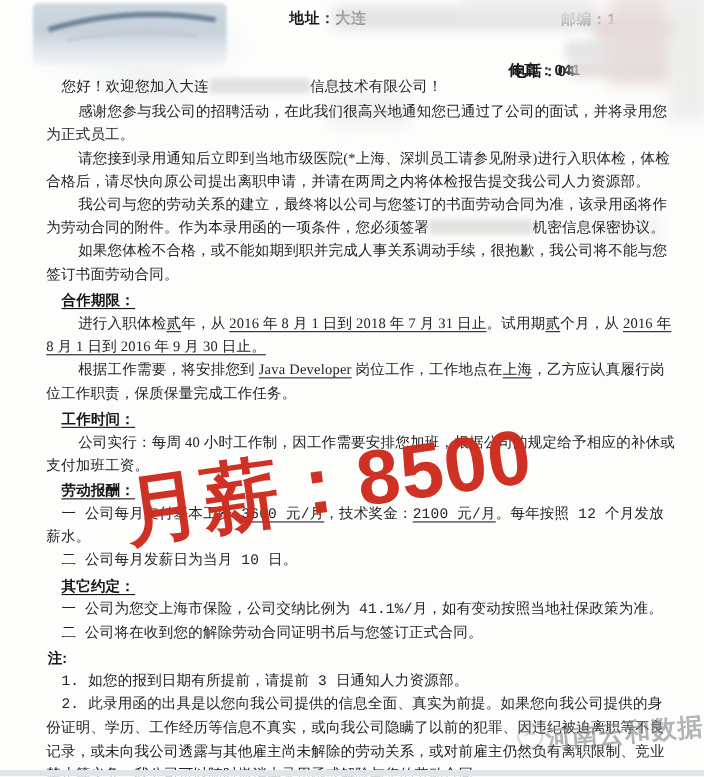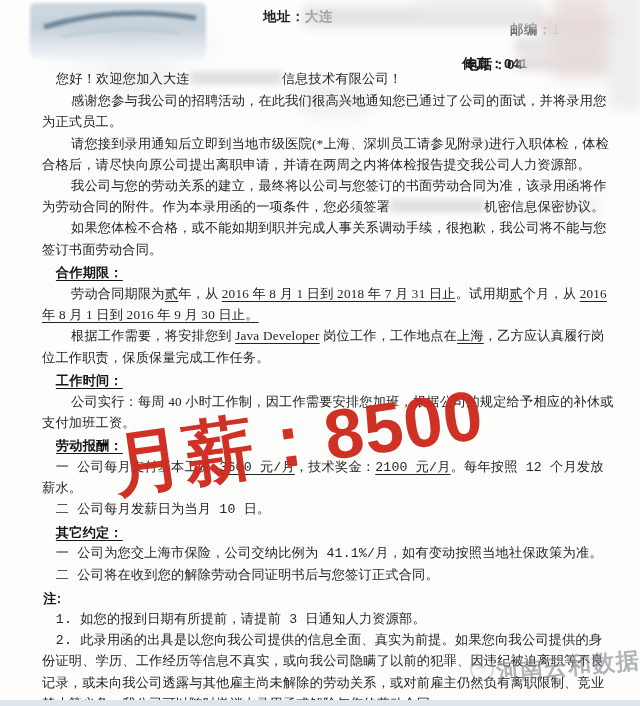--- a/index.html
+++ b/index.html
@@ -30,21 +30,21 @@
   }
   .redact.name{width:42px;}
   .redact.co{width:92px;}
   .redact.nda{width:94px;}
   
   .hdr-label{
     position:absolute;font-family:"Liberation Sans","DejaVu Sans",sans-serif;
     font-weight:bold;font-size:13.5px;color:#1c1c1c;letter-spacing:.5px;white-space:nowrap;
   }
   .addr{left:263px;top:8px;}
-  .postal{left:510px;top:21px;color:#5a5a5c;}
+  .postal{left:510px;top:9px;color:#5a5a5c;}
   .tel{left:465px;top:56px;}
   .fax{left:462px;top:55px;}
   
   .logo{
     position:absolute;left:30px;top:3px;width:176px;height:56px;border-radius:5px;
     background:linear-gradient(180deg,#c9d4dd 0%,#c2cdd7 45%,#e3e8ed 80%,#f2f4f6 100%);
     filter:blur(1.6px);opacity:.9;
   }
   .logo svg{position:absolute;left:0;top:0;}
   .logo-halo{
@@ -123,21 +123,21 @@
 
     <p class="ind2">感谢您参与我公司的招聘活动，在此我们很高兴地通知您已通过了公司的面试，并将录用您为正式员工。</p>
     <p class="ind2">请您接到录用通知后立即到当地市级医院(*上海、深圳员工请参见附录)进行入职体检，体检合格后，请尽快向原公司提出离职申请，并请在两周之内将体检报告提交我公司人力资源部。</p>
 
     <p class="ind2"><span>我公司与您的劳动关系的建立，最终将以公司与您签订的书面劳动合同为准，该录用函将作为劳动合同的附件。作为本录用函的一项条件，您必须签署</span><span class="redact nda"></span><span>机密信息保密协议。</span></p>
 
     <p class="ind2">如果您体检不合格，或不能如期到职并完成人事关系调动手续，很抱歉，我公司将不能与您签订书面劳动合同。</p>
 
     <p class="hd"><span class="hd-t">合作期限：</span></p>
 
-    <p class="ind2"><span>劳动合同期限为</span><span class="u">贰</span><span>年，从 </span><span class="u">2016 年 8 月 1 日到 2018 年 7 月 31 日止</span><span>。试用期</span><span class="u">贰</span><span>个月，从 </span><span class="u">2016 年 8 月 1 日到 2016 年 9 月 30 日止。</span></p>
+    <p class="ind2"><span>进行入职体检</span><span class="u">贰</span><span>年，从 </span><span class="u">2016 年 8 月 1 日到 2018 年 7 月 31 日止</span><span>。试用期</span><span class="u">贰</span><span>个月，从 </span><span class="u">2016 年 8 月 1 日到 2016 年 9 月 30 日止。</span></p>
 
     <p class="ind2"><span>根据工作需要，将安排您到 </span><span class="u">Java Developer</span><span> 岗位工作，工作地点在</span><span class="u">上海</span><span>，乙方应认真履行岗位工作职责，保质保量完成工作任务。</span></p>
 
     <p class="hd"><span class="hd-t">工作时间：</span></p>
     <p class="ind2">公司实行：每周 40 小时工作制，因工作需要安排您加班，根据公司的规定给予相应的补休或支付加班工资。</p>
 
     <p class="hd"><span class="hd-t">劳动报酬：</span></p>
 
     <p class="ind1"><span>一 公司每月支付基本工资 </span><span class="u">3600 元/月</span><span>，技术奖金：</span><span class="u">2100 元/月</span><span>。每年按照 12 个月发放薪水。</span></p>
 

